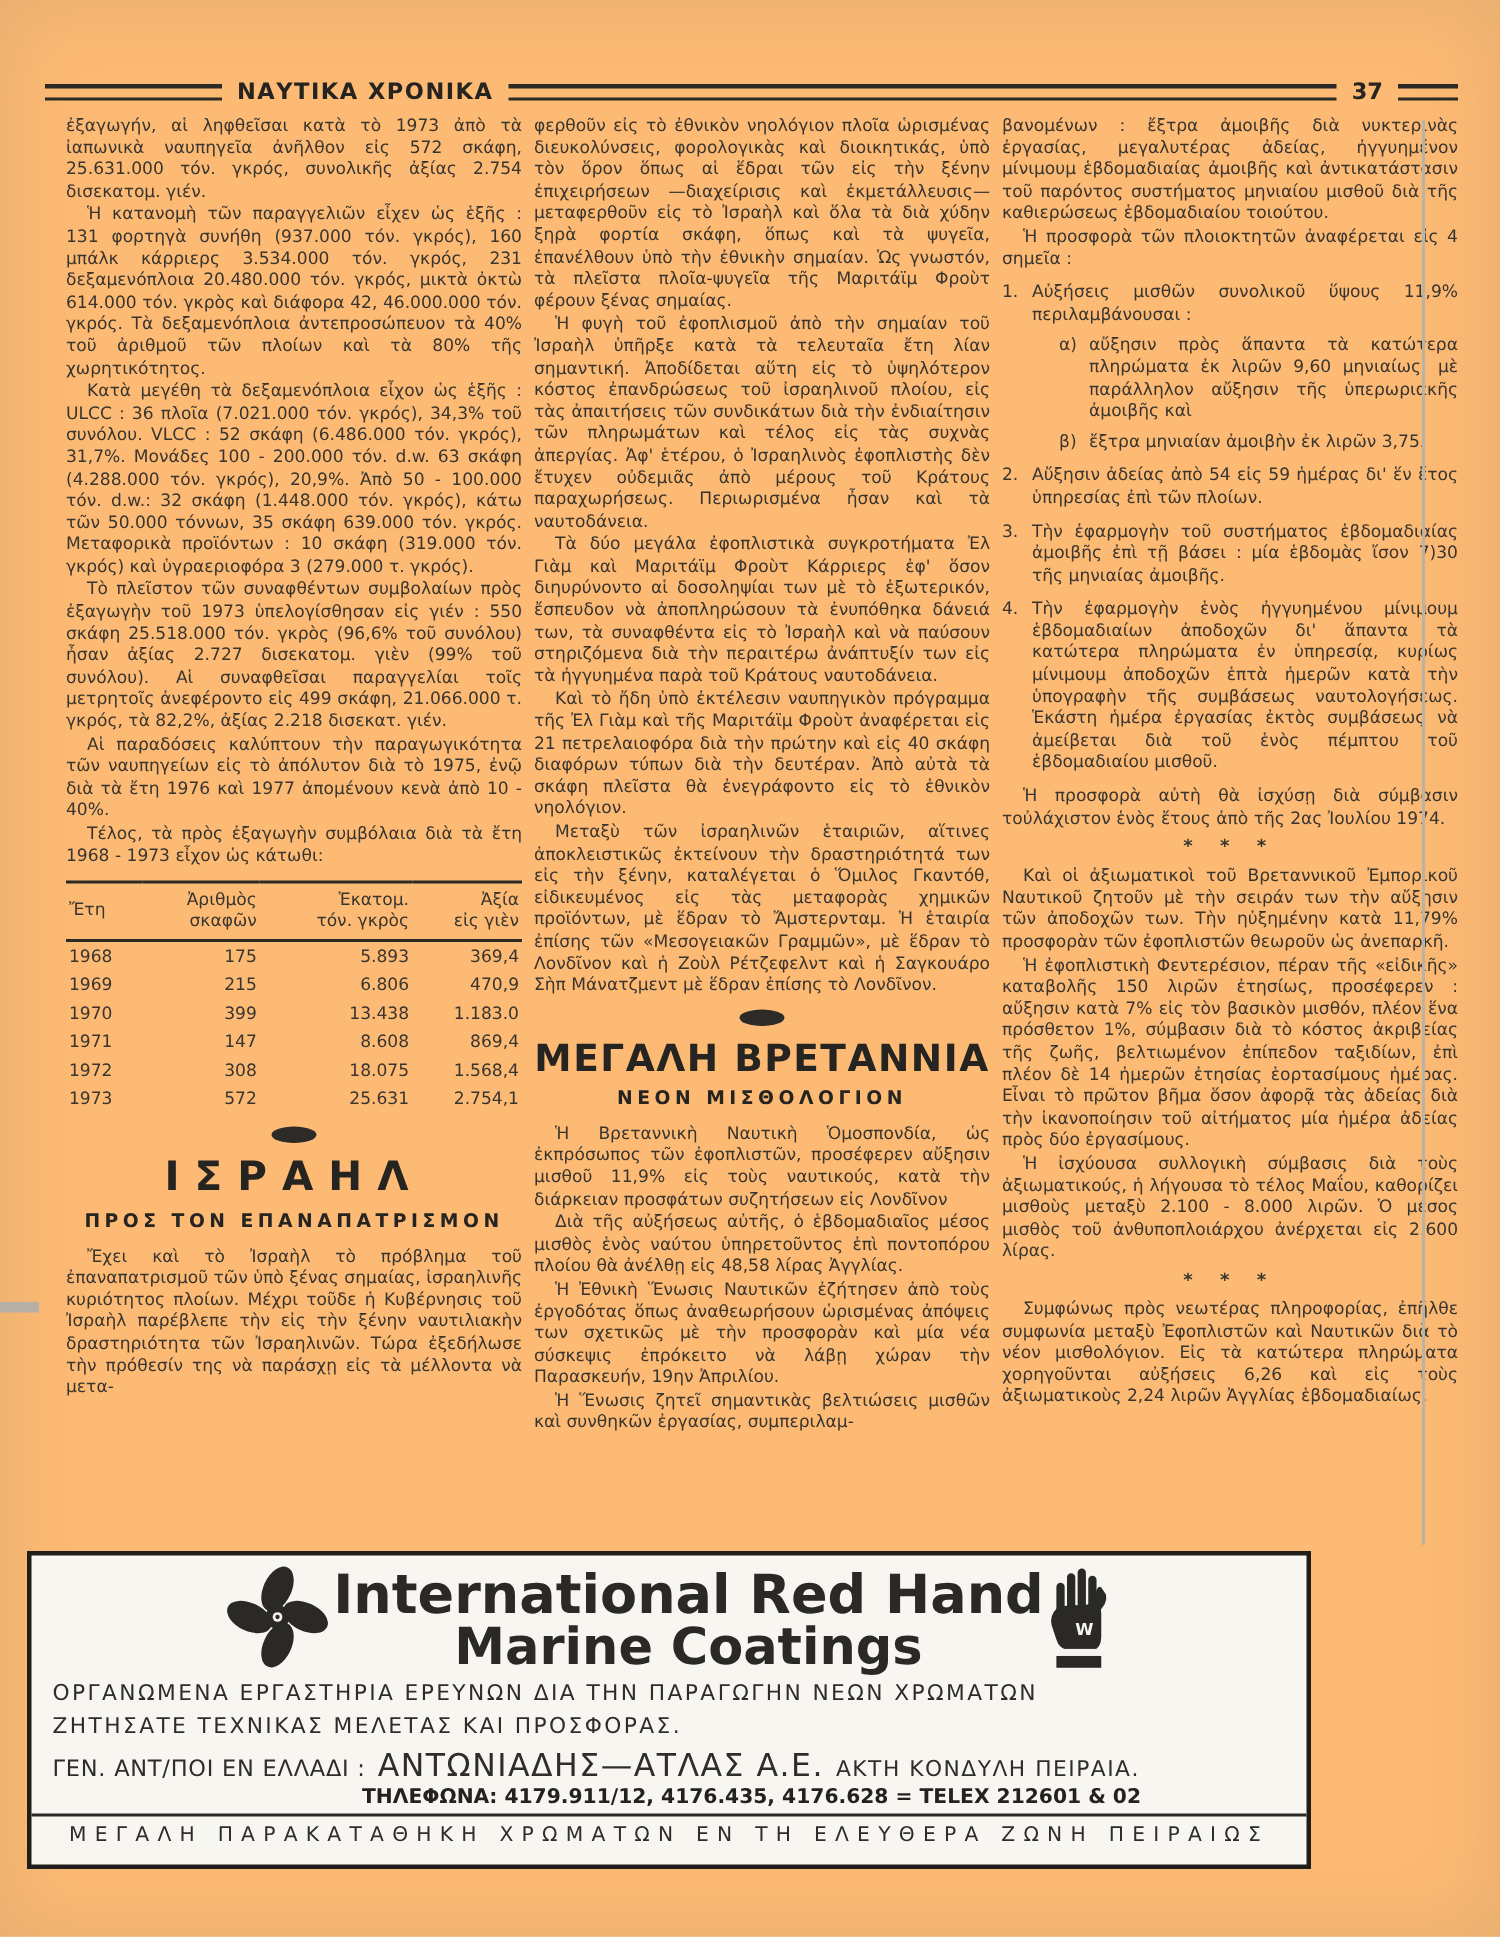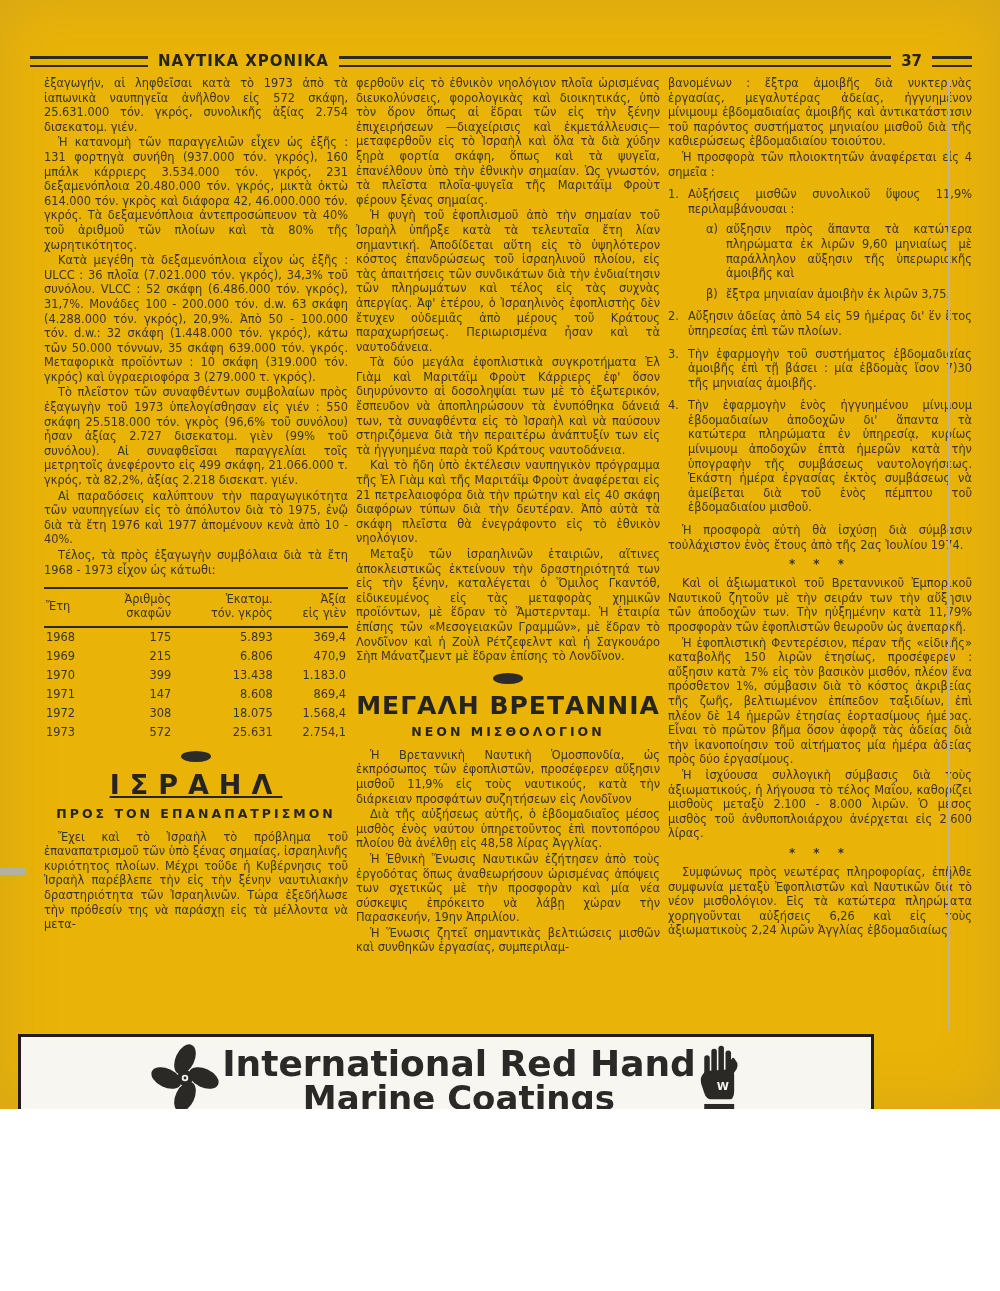--- a/index.html
+++ b/index.html
@@ -1,33 +1,33 @@
 <!DOCTYPE html>
 <html><head>
 <meta charset="utf-8">
 <style>
   html,body{margin:0;padding:0;}
-  .page{position:relative;width:1000px;height:1109px;background:#eab308;overflow:hidden;
+  .page{position:relative;width:1000px;height:1291px;background:#fdba74;overflow:hidden;
         font-family:"DejaVu Sans","Liberation Sans",sans-serif;color:#38352f;
         box-shadow:inset 0 0 60px rgba(120,110,90,.18);}
   
   .masthead{position:absolute;left:30px;top:52px;width:942px;display:flex;align-items:center;gap:10px;}
   .drule{height:6px;border-top:3px solid #2b2a27;border-bottom:2px solid #2b2a27;}
   .dr-left{width:118px;}
   .dr-mid{flex:1;}
   .dr-right{width:40px;}
   .mast-title{font-size:15px;font-weight:bold;letter-spacing:1px;color:#262421;white-space:nowrap;}
   .page-num{font-size:15px;font-weight:bold;color:#262421;}
   
   .cols{position:absolute;left:30px;top:76px;width:942px;height:954px;display:flex;gap:8px;overflow:hidden;justify-content:flex-end;}
   .col{width:304px;flex:0 0 304px;overflow:hidden;}
   .para{font-size:11.4px;line-height:1.28;text-align:justify;margin:0 0 1px 0;}
   .ind{text-indent:14px;}
   .oval{width:30px;height:11px;background:#2d2b28;border-radius:50%;margin:9px auto 7px auto;}
-  .sec-h1{font-size:27px;font-weight:bold;letter-spacing:10px;text-align:center;color:#262421;margin:2px 0 6px 0;text-decoration:underline;}
+  .sec-h1{font-size:27px;font-weight:bold;letter-spacing:10px;text-align:center;color:#262421;margin:2px 0 6px 0;}
   .sec-h1b{font-size:25px;font-weight:bold;letter-spacing:1px;text-align:center;color:#262421;margin:0 0 4px 0;}
   .sec-h2{font-size:12.5px;font-weight:bold;letter-spacing:3px;text-align:center;color:#262421;margin:0 0 9px 0;}
   .stars{text-align:center;letter-spacing:7px;font-weight:bold;font-size:12px;margin:5px 0;}
   
   .ship-table{width:100%;border-collapse:collapse;margin-top:10px;border-top:2px solid #2b2a27;font-size:11.4px;}
   .ship-table th{font-weight:normal;text-align:right;padding:4px 2px 5px 2px;border-bottom:2px solid #2b2a27;line-height:1.2;}
   .ship-table th:first-child{text-align:left;}
   .ship-table td{text-align:right;padding:2.5px 2px;}
   .ship-table td:first-child{text-align:left;}
   

